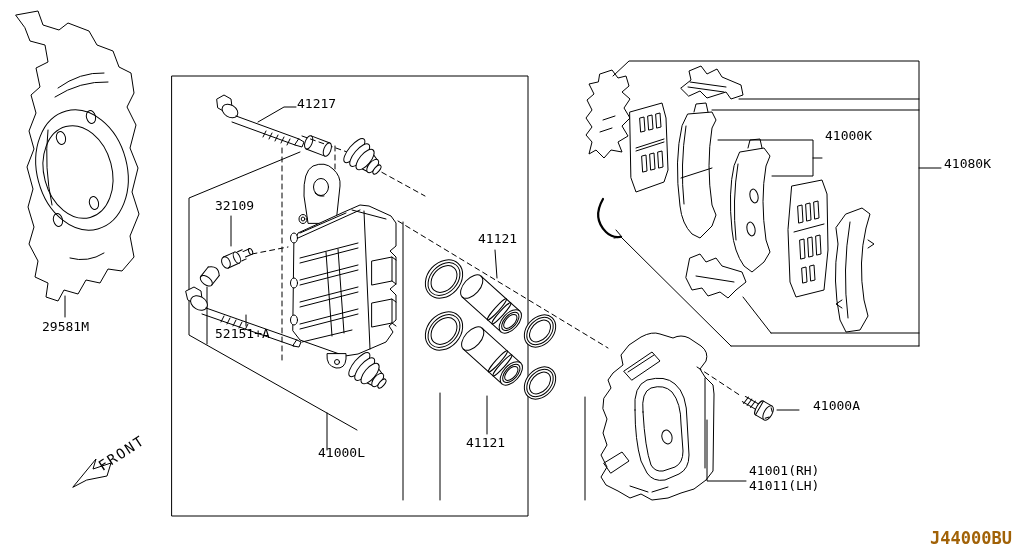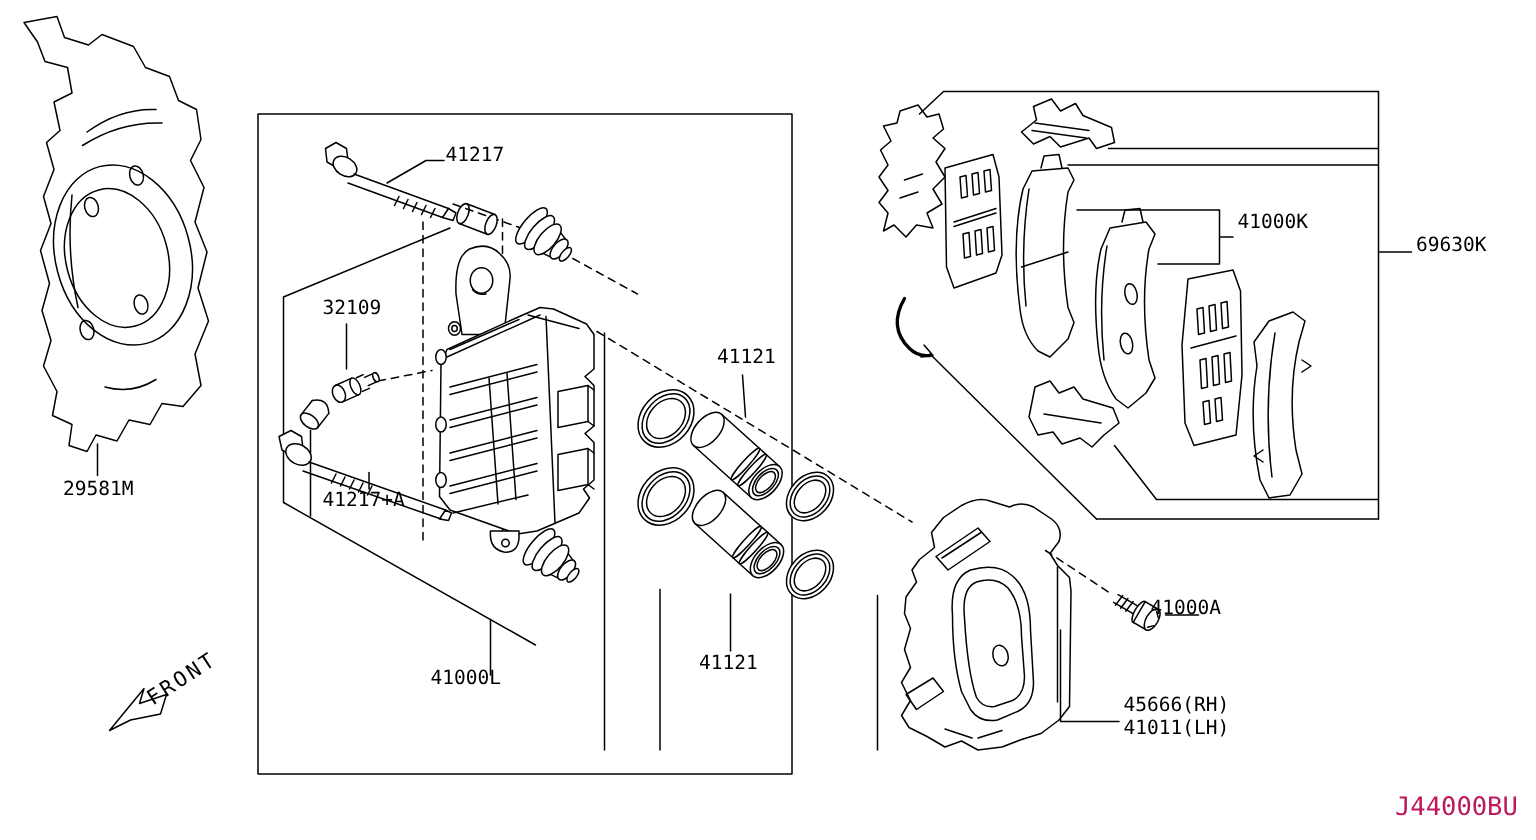--- a/index.html
+++ b/index.html
@@ -5,21 +5,21 @@
   html,body{margin:0;padding:0;background:#fff;}
   #stage{position:relative;width:1024px;height:560px;background:#ffffff;overflow:hidden;
          font-family:"DejaVu Sans Mono","Liberation Mono",monospace;}
   svg{position:absolute;left:0;top:0;}
   svg *{stroke:#000;fill:none;stroke-width:1;stroke-linecap:round;stroke-linejoin:round;}
   .wf{fill:#ffffff;}
   .wfn{fill:#ffffff;stroke:none;}
   .dash{stroke-dasharray:5 4;}
   .thick{stroke-width:2.2;}
   .lbl{position:absolute;font-size:13px;line-height:14px;color:#000;white-space:nowrap;letter-spacing:0px;}
-  .code{position:absolute;font-size:17px;line-height:18px;color:#be185d;white-space:nowrap;}
+  .code{position:absolute;font-size:17px;line-height:18px;color:#a16207;white-space:nowrap;font-weight:bold;}
   .front{position:absolute;font-size:14px;line-height:15px;color:#000;white-space:nowrap;
          transform-origin:0 50%;transform:rotate(-33deg);letter-spacing:2px;}
 </style>
 </head>
 <body>
 
 <div id="stage">
 
 <svg width="1024" height="560" viewBox="0 0 1024 560">
 
@@ -268,26 +268,26 @@
     <line x1="743" y1="297" x2="771" y2="333"></line>
   </g>
 
   <g>
     <path d="M73,487 L96,459 L93,469 L111,463 L107,476 L87,480 Z"></path>
   </g>
 </svg>
 
 <div class="lbl" style="left:297px;top:97px">41217</div>
 <div class="lbl" style="left:215px;top:199px">32109</div>
-<div class="lbl" style="left:215px;top:327px">41217+A</div>
+<div class="lbl" style="left:215px;top:327px">52151+A</div>
 <div class="lbl" style="left:42px;top:320px">29581M</div>
-<div class="lbl" style="left:287px;top:446px">41000L</div>
+<div class="lbl" style="left:318px;top:446px">41000L</div>
 <div class="lbl" style="left:478px;top:232px">41121</div>
 <div class="lbl" style="left:466px;top:436px">41121</div>
-<div class="lbl" style="left:825px;top:142px">41000K</div>
-<div class="lbl" style="left:944px;top:157px">69630K</div>
-<div class="lbl" style="left:767px;top:399px">41000A</div>
-<div class="lbl" style="left:749px;top:464px">45666(RH)</div>
+<div class="lbl" style="left:825px;top:129px">41000K</div>
+<div class="lbl" style="left:944px;top:157px">41080K</div>
+<div class="lbl" style="left:813px;top:399px">41000A</div>
+<div class="lbl" style="left:749px;top:464px">41001(RH)</div>
 <div class="lbl" style="left:749px;top:479px">41011(LH)</div>
 <div class="code" style="left:930px;top:529px">J44000BU</div>
 <div class="front" style="left:100px;top:460px">FRONT</div>
 
 </div>
 
 </body></html>

